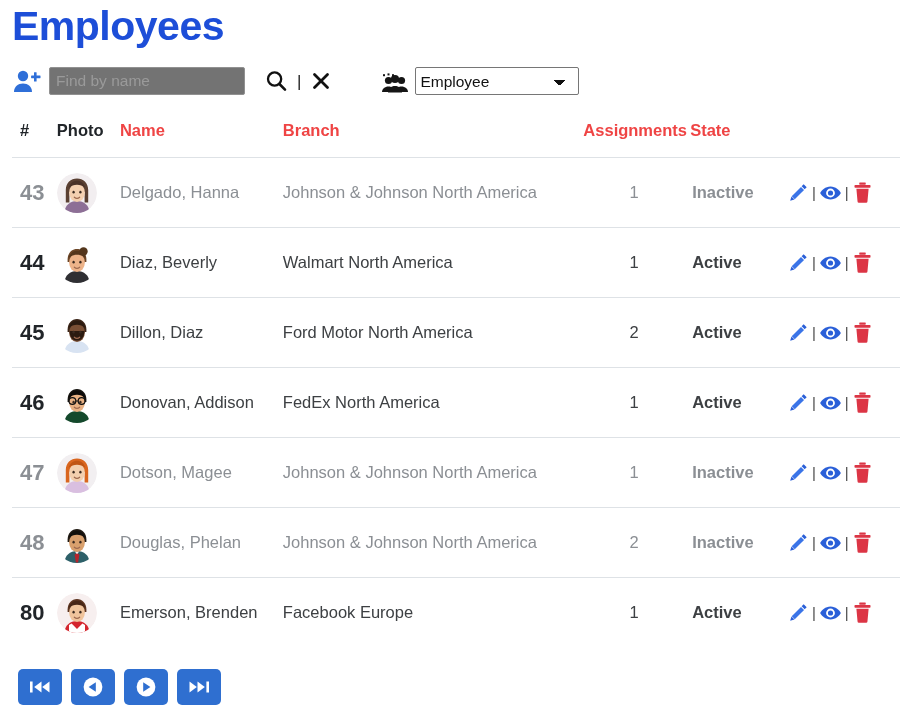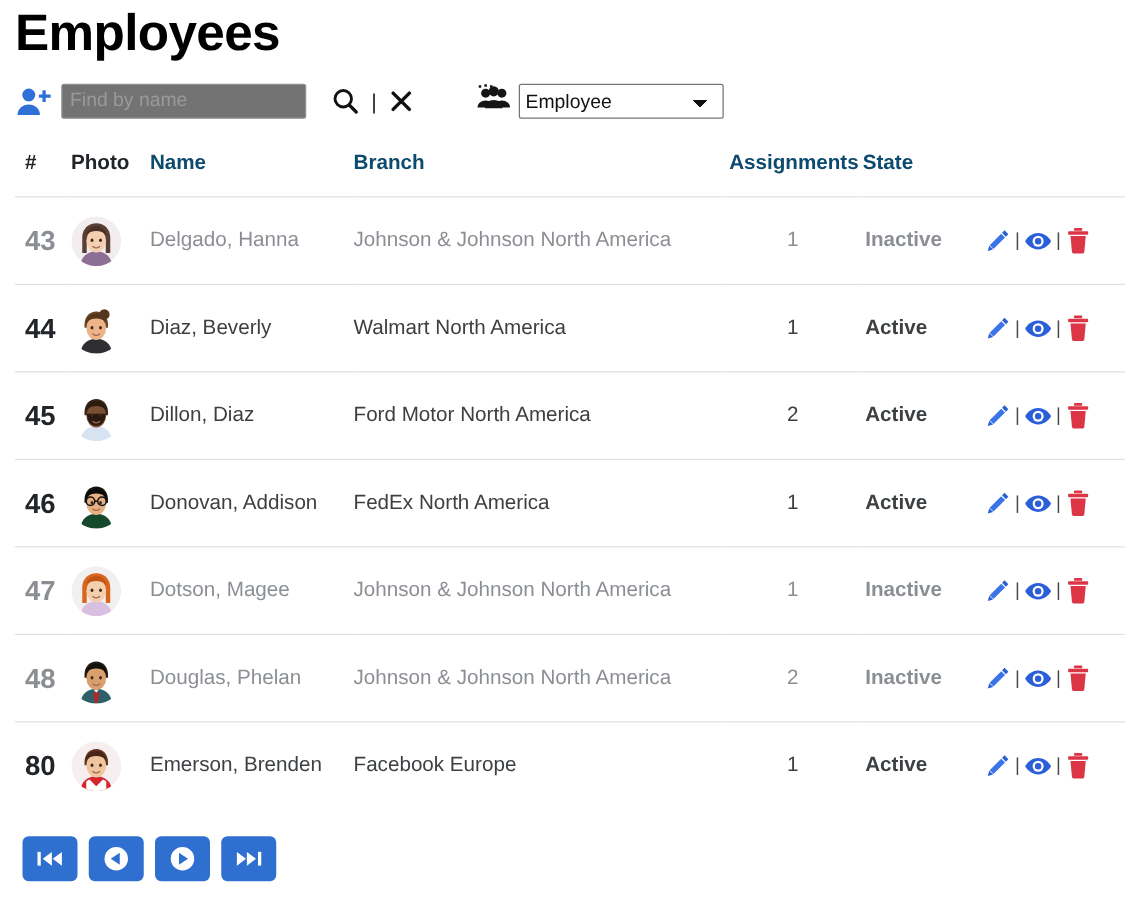--- a/index.html
+++ b/index.html
@@ -23,21 +23,21 @@
   }
 
   
   .page-title {
     font-size: 41px;
     font-weight: 700;
     letter-spacing: -0.5px;
     line-height: 1;
     margin: 0;
     padding: 6px 0 0 0;
-    color: #000000;
+    color: #1d4ed8;
   }
 
   
   .toolbar {
     display: flex;
     align-items: center;
     height: 52px;
     margin-top: 8px;
   }
   .icon-btn {
@@ -68,21 +68,21 @@
   .sep-pipe {
     color: #222;
     font-size: 17px;
     margin: 0 6px;
     line-height: 1;
     user-select: none;
   }
   .clear-x { width: 24px; height: 26px; margin-left: 2px; }
   .group-wrap {
     display: flex;
-    align-items: flex-start;
+    align-items: flex-end;
     margin-left: 48px;
   }
   .group-icon { width: 28px; height: 22px; margin-right: 6px; }
   .role-select {
     width: 164px;
     height: 28px;
     box-sizing: border-box;
     border: 1px solid #767676;
     border-radius: 2px;
     background: #fff;
@@ -111,21 +111,21 @@
   }
   .emp-table th {
     text-align: left;
     font-size: 16.5px;
     font-weight: 700;
     padding: 0 0 17px 0;
     vertical-align: bottom;
     border-bottom: 1px solid #dee2e6;
     white-space: nowrap;
   }
-  th.col-link { color: #0c4a6e; cursor: pointer; }
+  th.col-link { color: #ef4444; cursor: pointer; }
   th.col-plain { color: #212529; }
   .c-num   { width: 36px; padding-left: 8px !important; }
   .c-photo { width: 62px; }
   .c-name  { width: 160px; }
   .c-branch{ width: 290px; }
   .c-assign{ width: 108px; text-align: center !important; }
   .c-state { width: 96px; font-weight: bold; }
   .c-acts  { width: 110px; }
   th.c-assign { text-align: center; padding-left: 2px !important; }
 

